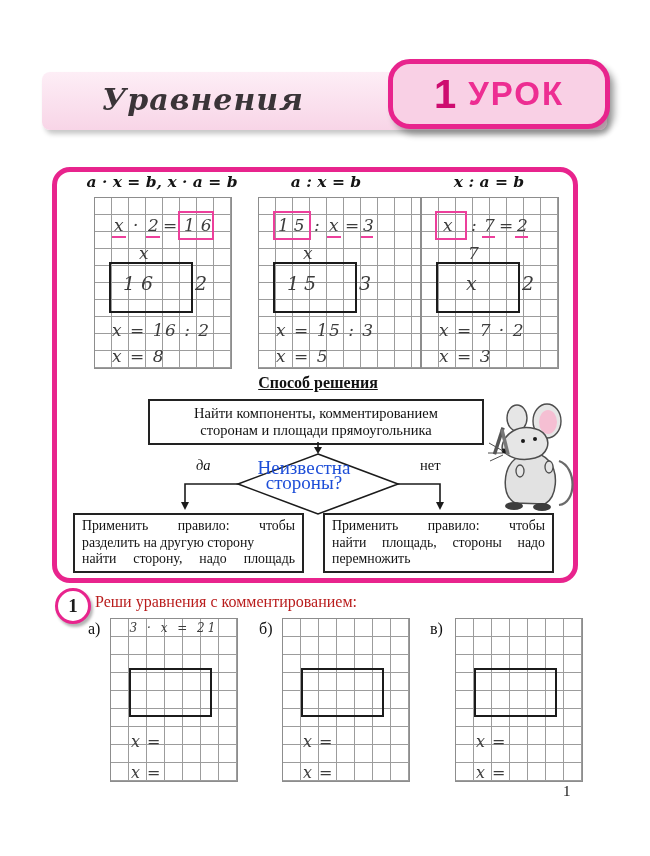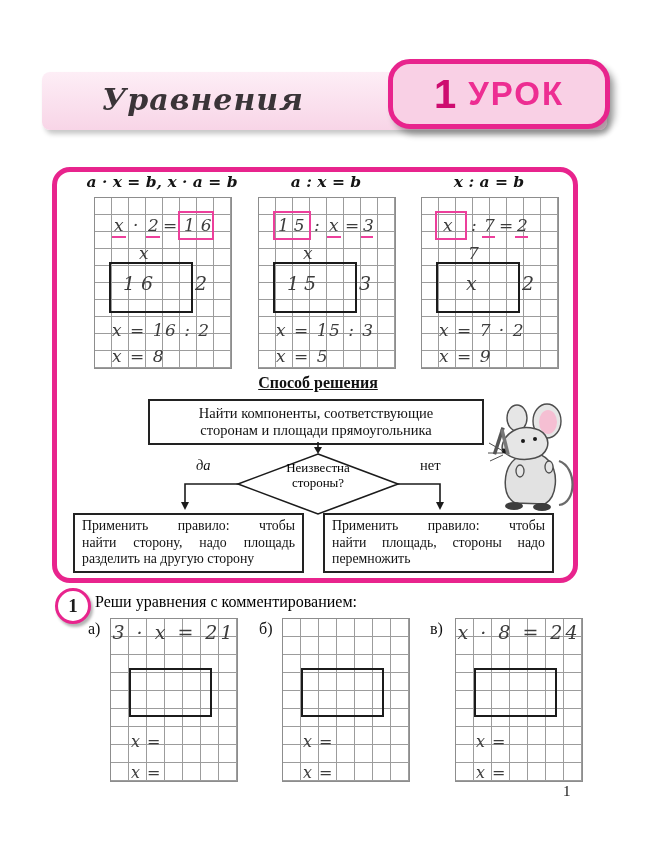--- a/index.html
+++ b/index.html
@@ -41,38 +41,38 @@
   .rect{position:absolute;border:2px solid #1b1b1b;}
   .step{letter-spacing:1.5px;}
 
   
   .m-title{position:absolute;left:150px;top:374px;width:336px;text-align:center;
         font-weight:bold;font-size:16px;color:#111;text-decoration:underline;}
   .find-box{position:absolute;left:148px;top:399px;width:332px;height:42px;
         border:2px solid #222;background:#fff;display:flex;flex-direction:column;
         align-items:center;justify-content:center;font-size:14.5px;color:#111;line-height:17px;}
   .flow-svg{position:absolute;left:60px;top:441px;width:460px;height:80px;}
-  .decision-text{position:absolute;left:256px;top:460px;width:124px;text-align:center;
-        font-size:13px;line-height:15px;color:#000000;}
+  .decision-text{position:absolute;left:242px;top:460px;width:124px;text-align:center;
+        font-size:19px;line-height:15px;color:#1d4ed8;}
   .branch-label{position:absolute;top:457px;font-size:14.5px;color:#111;}
   .rule-box{position:absolute;top:513px;width:231px;height:60px;border:2px solid #222;
         background:#fff;padding:3px 7px;box-sizing:border-box;font-size:13.8px;
         line-height:16.5px;color:#111;}
   .jline{text-align:justify;text-align-last:justify;}
   .jline.last{text-align-last:left;}
 
   
   .task-circle{position:absolute;left:55px;top:588px;width:30px;height:30px;border-radius:50%;
         background:#fff;border:3px solid #e8248d;box-shadow:2px 3px 3px rgba(0,0,0,.3);
         display:flex;align-items:center;justify-content:center;
         font-weight:bold;font-size:19px;color:#1c1c1c;}
-  .task-prompt{position:absolute;left:95px;top:593px;font-size:16px;color:#000000;}
+  .task-prompt{position:absolute;left:95px;top:593px;font-size:16px;color:#b91c1c;}
   .item-label{position:absolute;top:620px;font-size:16px;color:#101010;}
   .task-eq{position:absolute;left:0;top:2px;width:100%;text-align:center;
-        font-family:"DejaVu Serif",serif;font-style:italic;font-size:19px;
+        font-family:"DejaVu Serif",serif;font-style:italic;font-size:12px;
         color:#3c3c3c;letter-spacing:3px;white-space:nowrap;}
   .ans{position:absolute;left:20px;font-family:"DejaVu Serif",serif;font-style:italic;
         font-size:16px;color:#3c3c3c;letter-spacing:1px;}
   .page-num{position:absolute;left:563px;top:783px;font-size:15px;color:#111;}
 </style>
 </head>
 <body>
 
 <div class="band"></div>
 <div class="page-title">Уравнения</div>
@@ -97,21 +97,21 @@
   <span class="pinku" style="left:17px;top:38px;width:14px;"></span>
   <span class="pinku" style="left:51px;top:38px;width:14px;"></span>
   <span class="hw" style="left:44px;top:47px;">x</span>
   <span class="rect" style="left:14px;top:64px;width:80px;height:47px;"></span>
   <span class="hw big" style="left:28px;top:76px;letter-spacing:6px;">16</span>
   <span class="hw big" style="left:100px;top:76px;">2</span>
   <span class="hw step" style="left:17px;top:124px;">x = 16 : 2</span>
   <span class="hw step" style="left:17px;top:150px;">x = 8</span>
 </div>
 
-<div class="grid demo" style="left:258px;">
+<div class="grid demo" style="left:258px;padding-left:25px;">
   <span class="pinkbox" style="left:14px;top:13px;width:34px;height:25px;"></span>
   <span class="hw" style="left:19px;top:19px;letter-spacing:5px;">15</span>
   <span class="hw" style="left:55px;top:19px;">:</span>
   <span class="hw" style="left:70px;top:19px;">x</span>
   <span class="hw" style="left:86px;top:19px;">=</span>
   <span class="hw" style="left:104px;top:19px;">3</span>
   <span class="pinku" style="left:68px;top:38px;width:14px;"></span>
   <span class="pinku" style="left:102px;top:38px;width:12px;"></span>
   <span class="hw" style="left:44px;top:47px;">x</span>
   <span class="rect" style="left:14px;top:64px;width:80px;height:47px;"></span>
@@ -128,27 +128,27 @@
   <span class="hw" style="left:62px;top:19px;">7</span>
   <span class="hw" style="left:77px;top:19px;">=</span>
   <span class="hw" style="left:95px;top:19px;">2</span>
   <span class="pinku" style="left:60px;top:38px;width:13px;"></span>
   <span class="pinku" style="left:93px;top:38px;width:13px;"></span>
   <span class="hw" style="left:46px;top:47px;">7</span>
   <span class="rect" style="left:14px;top:64px;width:80px;height:47px;"></span>
   <span class="hw big" style="left:44px;top:76px;">x</span>
   <span class="hw big" style="left:100px;top:76px;">2</span>
   <span class="hw step" style="left:17px;top:124px;">x = 7 · 2</span>
-  <span class="hw step" style="left:17px;top:150px;">x = 9</span>
+  <span class="hw step" style="left:17px;top:150px;">x = 3</span>
 </div>
 
 <div class="m-title">Способ решения</div>
 
 <div class="find-box">
-  <span>Найти компоненты, соответствующие</span>
+  <span>Найти компоненты, комментированием</span>
   <span>сторонам и площади прямоугольника</span>
 </div>
 
 <svg class="flow-svg" viewBox="0 0 460 80">
   <line x1="258" y1="1" x2="258" y2="7" stroke="#1b1b1b" stroke-width="1.6"></line>
   <polygon points="254,6 262,6 258,13" fill="#1b1b1b"></polygon>
   <polygon points="258,13 338,43 258,73 178,43" fill="#ffffff" stroke="#1b1b1b" stroke-width="1.6"></polygon>
   <polyline points="178,43 125,43 125,62" fill="none" stroke="#1b1b1b" stroke-width="1.6"></polyline>
   <polygon points="121,61 129,61 125,69" fill="#1b1b1b"></polygon>
   <polyline points="338,43 380,43 380,62" fill="none" stroke="#1b1b1b" stroke-width="1.6"></polyline>
@@ -157,22 +157,22 @@
 
 <div class="decision-text">
   <div>Неизвестна</div>
   <div>стороны?</div>
 </div>
 <span class="branch-label" style="left:196px;font-style:italic;">да</span>
 <span class="branch-label" style="left:420px;">нет</span>
 
 <div class="rule-box" style="left:73px;">
   <div class="jline">Применить правило: чтобы</div>
+  <div class="jline last">разделить на другую сторону</div>
   <div class="jline">найти сторону, надо площадь</div>
-  <div class="jline last">разделить на другую сторону</div>
 </div>
 <div class="rule-box" style="left:323px;">
   <div class="jline">Применить правило: чтобы</div>
   <div class="jline">найти площадь, стороны надо</div>
   <div class="jline last">перемножить</div>
 </div>
 
 <svg style="position:absolute;left:487px;top:401px;" width="92" height="112" viewBox="0 0 92 112">
   <path d="M72 104 C90 102 90 66 72 60" fill="none" stroke="#6a6a6a" stroke-width="2.2"></path>
   <ellipse cx="30" cy="17" rx="10" ry="13" fill="#e6e6e6" stroke="#4d4d4d" stroke-width="1.4"></ellipse>
@@ -208,19 +208,18 @@
   <span class="rect" style="left:18px;top:49px;width:79px;height:45px;"></span>
   <span class="ans" style="top:113px;">x =</span>
   <span class="ans" style="top:144px;">x =</span>
 </div>
 <div class="grid tgrid" style="left:282px;">
   <span class="rect" style="left:18px;top:49px;width:79px;height:45px;"></span>
   <span class="ans" style="top:113px;">x =</span>
   <span class="ans" style="top:144px;">x =</span>
 </div>
 <div class="grid tgrid" style="left:455px;">
-  <span class="task-eq">x · 8 = 24</span>
   <span class="rect" style="left:18px;top:49px;width:79px;height:45px;"></span>
   <span class="ans" style="top:113px;">x =</span>
   <span class="ans" style="top:144px;">x =</span>
 </div>
 
 <div class="page-num">1</div>
 
 </body></html>

